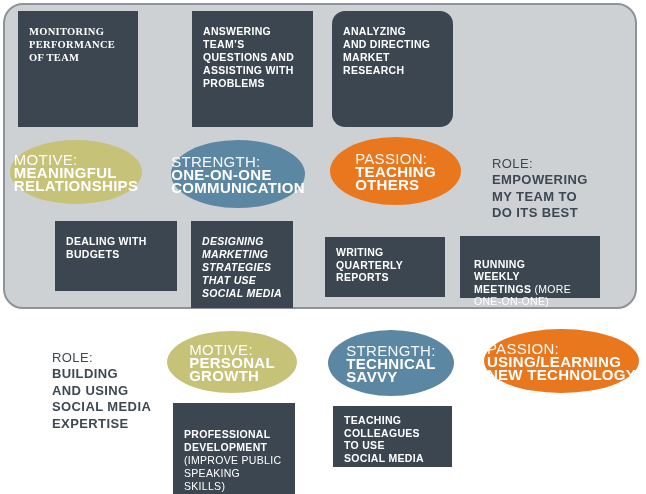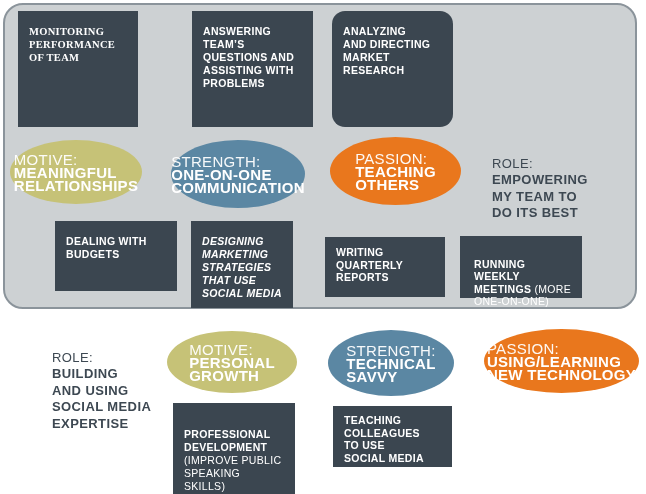--- a/index.html
+++ b/index.html
@@ -45,21 +45,21 @@
   #box-monitoring{left:18px;top:11px;width:120px;height:116px;font-family:Liberation Serif, serif;}
   #box-answering{left:176px;top:11px;width:121px;height:116px;margin-left:16px;}
   #box-analyzing{left:332px;top:11px;width:121px;height:116px;border-radius:13px;}
   #bubble-motive-1{left:10px;top:140px;width:132px;height:64px;}
   #bubble-strength-1{left:171px;top:140px;width:134px;height:68px;}
   #bubble-passion-1{left:330px;top:137px;width:131px;height:68px;}
   #role-1{left:492px;top:139px;width:125px;}
   #box-budgets{left:55px;top:221px;width:122px;height:70px;}
   #box-designing{left:191px;top:221px;width:102px;height:87px;font-style:italic;}
   #box-reports{left:325px;top:237px;width:120px;height:60px;}
-  #box-meetings{left:460px;top:236px;width:122px;height:62px;padding-left:14px;}
+  #box-meetings{left:460px;top:236px;width:140px;height:62px;padding-left:14px;}
 
   
   #role-2{left:52px;top:333px;width:125px;}
   #bubble-motive-2{left:167px;top:331px;width:130px;height:62px;}
   #bubble-strength-2{left:328px;top:330px;width:126px;height:66px;}
   #bubble-passion-2{left:484px;top:329px;width:155px;height:64px;}
   #box-professional{left:173px;top:403px;width:122px;height:91px;padding:12px 11px;}
   #box-teaching{left:333px;top:406px;width:119px;height:61px;padding:8px 11px;}
 </style>
 </head>

